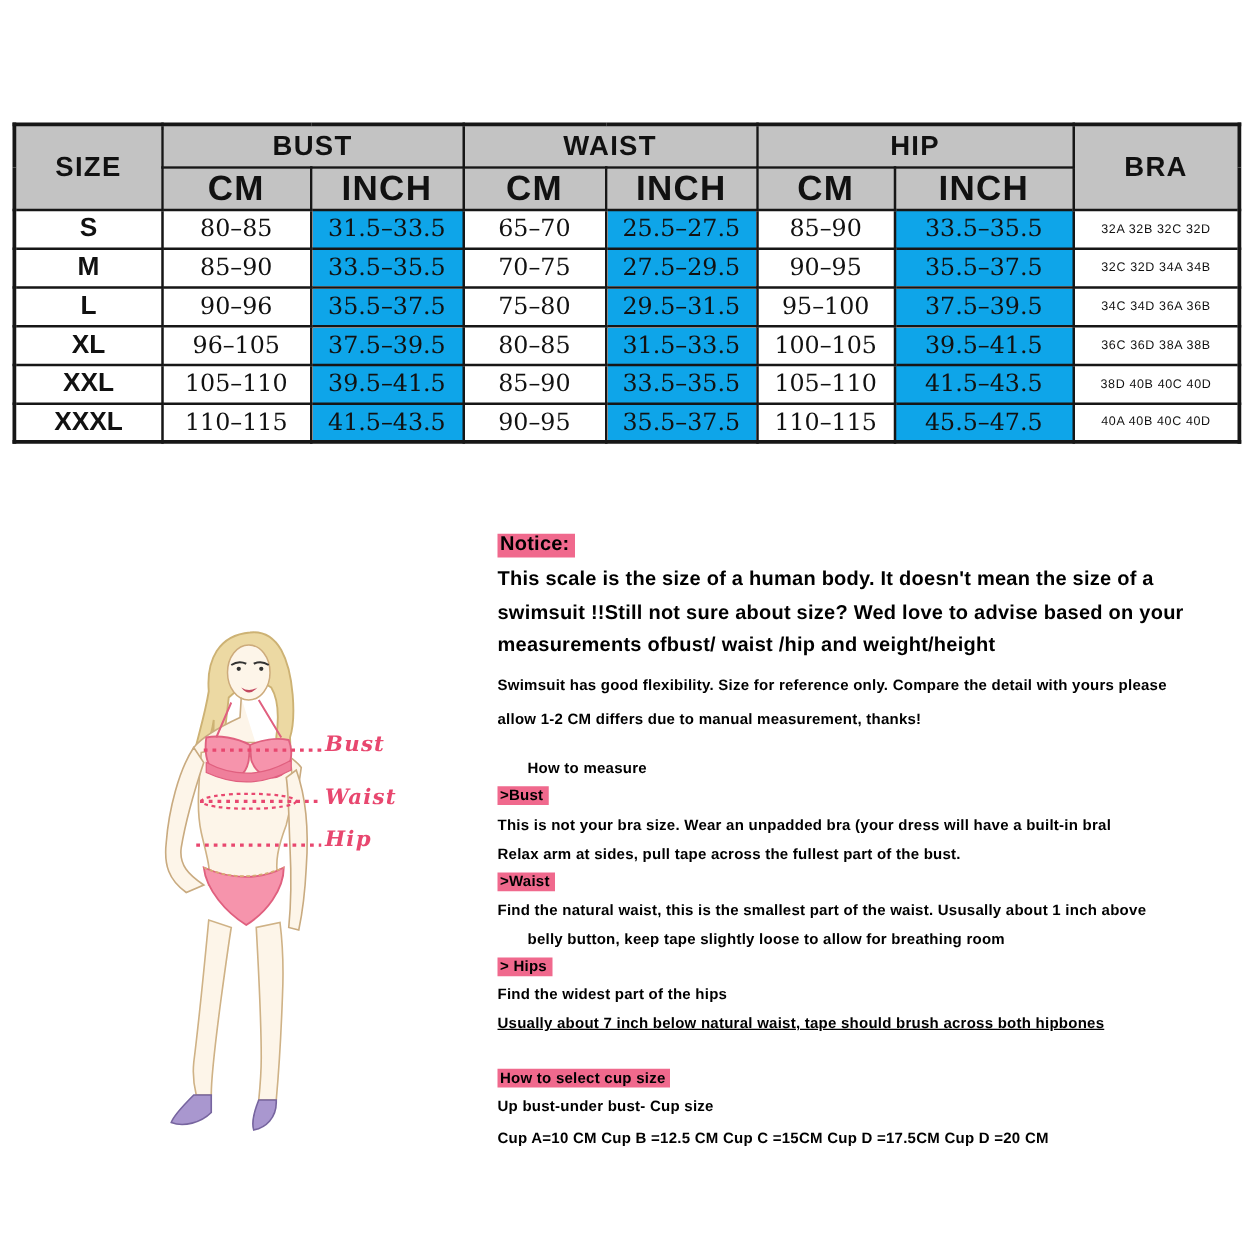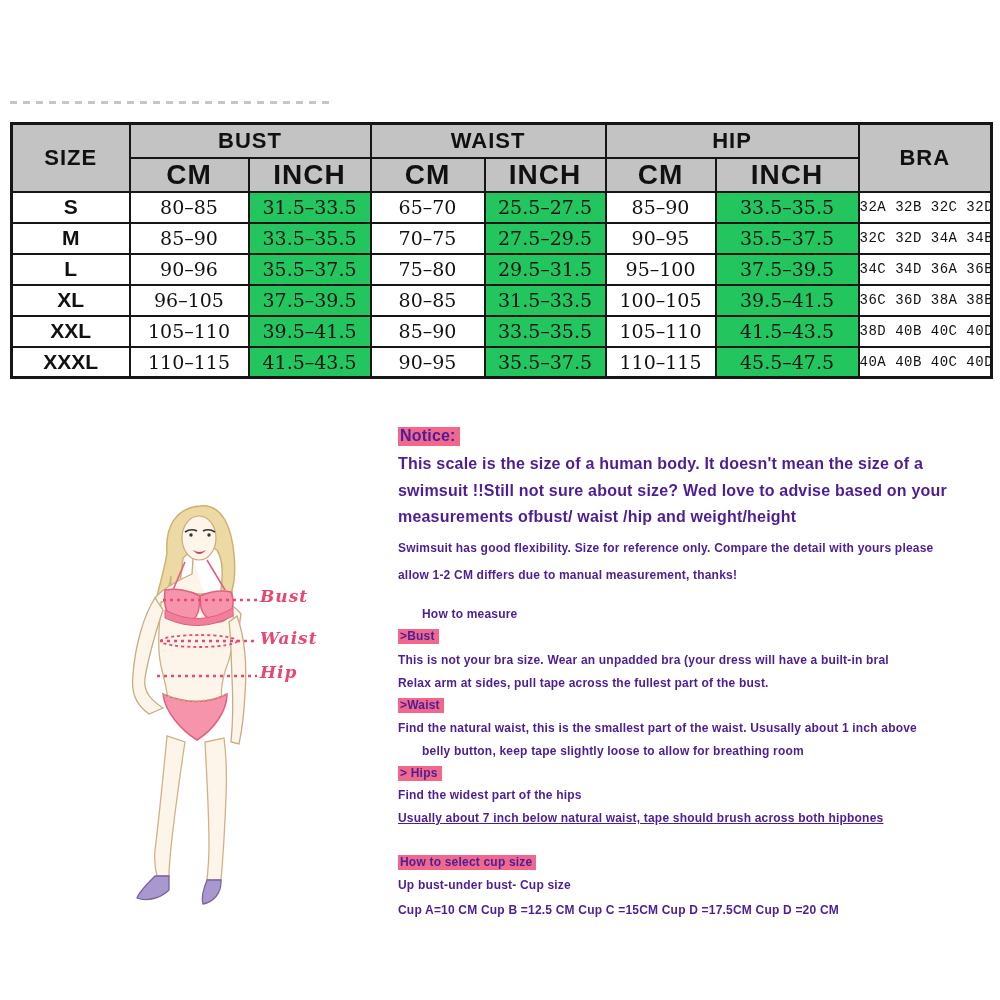--- a/index.html
+++ b/index.html
@@ -1,37 +1,37 @@
 <!DOCTYPE html>
 <html><head>
 <meta charset="utf-8">
 <style>
   * { margin:0; padding:0; box-sizing:border-box; }
   html,body { width:1000px; height:1000px; background:#ffffff; font-family:"Liberation Sans", sans-serif; position:relative; overflow:hidden; }
 
   
-  .chart-wrap { position:absolute; left:10px; top:122px; width:900px; }
+  .chart-wrap { position:absolute; left:10px; top:98px; width:900px; }
   .artifact-dashes { position:absolute; left:10px; top:101px; width:322px; height:3px;
       background:repeating-linear-gradient(90deg,#c6c6c6 0 7px,transparent 7px 13px); }
   table.size-chart { width:980px; border-collapse:collapse; table-layout:fixed;
       border:3px solid #161616; }
   table.size-chart th, table.size-chart td {
       border:2px solid #161616; text-align:center; vertical-align:middle;
       color:#111; overflow:hidden; white-space:nowrap; }
   table.size-chart th { background:#c3c3c3; font-size:22px; font-weight:bold; letter-spacing:1px; }
   table.size-chart tr.subhead th { font-size:28px; height:30px; }
   table.size-chart tr.head th { height:34px; }
   table.size-chart td { height:31px; font-family:"DejaVu Serif", serif; font-size:19px; background:#ffffff; }
   table.size-chart td.size-col { font-family:"Liberation Sans", sans-serif; font-weight:bold; font-size:21px; }
-  table.size-chart td.inch-col { background:#22c55e; }
-  table.size-chart td.bra-col { font-family:Liberation Mono, monospace; font-size:14px; letter-spacing:0.5px; }
+  table.size-chart td.inch-col { background:#0ea5e9; }
+  table.size-chart td.bra-col { font-family:Liberation Sans, sans-serif; font-size:10px; letter-spacing:0.5px; }
 
   
   .text-col { position:absolute; left:398px; top:427px; width:600px; height:520px; }
-  .text-col .line { position:absolute; left:0; white-space:nowrap; font-weight:bold; color:#4c1d95; }
+  .text-col .line { position:absolute; left:0; white-space:nowrap; font-weight:bold; color:#000000; }
   .big  { font-size:16px; letter-spacing:0.2px; }
   .small{ font-size:12px; letter-spacing:0.2px; }
   .hl   { background:#f0698d; padding:0 4px 1px 2px; display:inline-block; }
 
   
   .figure-wrap { position:absolute; left:100px; top:498px; width:300px; height:420px; }
   .measure-label { position:absolute; font-family:"DejaVu Serif", serif; font-style:italic; font-weight:bold;
       font-size:17px; color:#e8476f; letter-spacing:1px; }
   .lbl-bust  { left:160px; top:88px; }
   .lbl-waist { left:160px; top:130px; }

